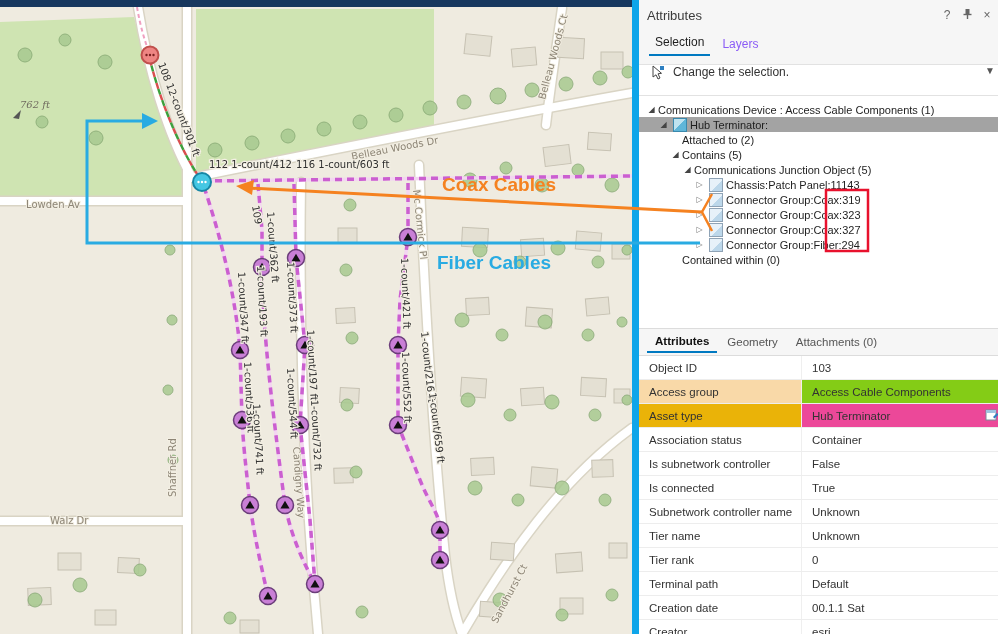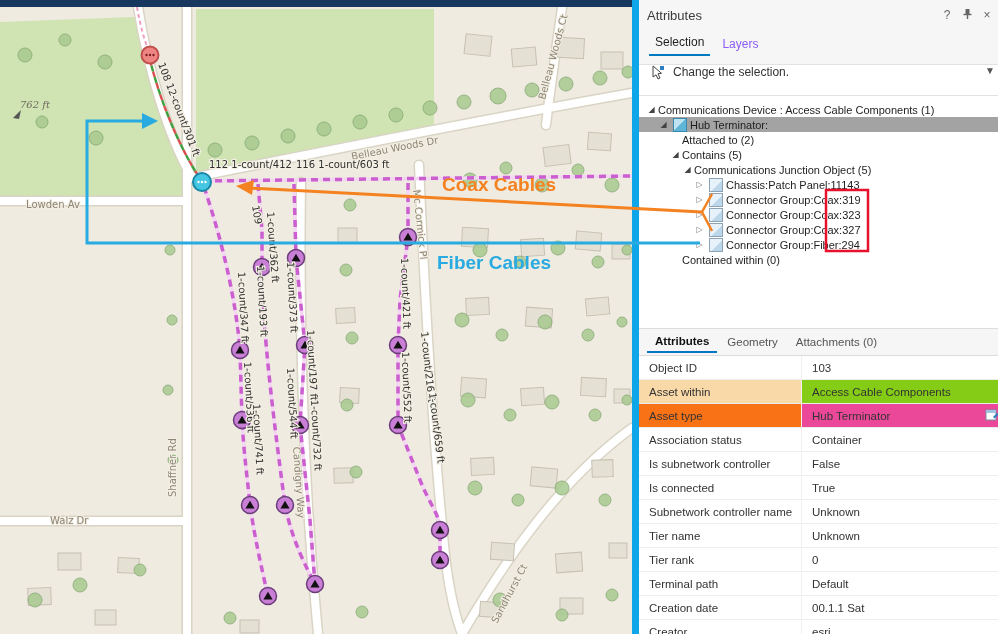--- a/index.html
+++ b/index.html
@@ -50,21 +50,21 @@
          border-top:1px solid #dcdcdc;border-bottom:1px solid #dcdcdc;}
   .btab{font-size:11.5px;color:#555;padding:4px 8px;cursor:pointer;}
   .btab.active{color:#111;font-weight:bold;border-bottom:2px solid #0079c1;}
   .attr-table{background:#fff;font-size:11.5px;}
   .trow{display:flex;height:23px;align-items:stretch;border-bottom:1px solid #ededed;}
   .tfield{width:152px;padding-left:10px;display:flex;align-items:center;color:#333;}
   .tval{flex:1;padding-left:10px;display:flex;align-items:center;color:#333;
         border-left:1px solid #efefef;}
   .trow.orange .tfield{background:#f9d9a8;}
   .trow.orange .tval{background:#84cc16;}
-  .trow.purple .tfield{background:#f97316;}
+  .trow.purple .tfield{background:#eab308;}
   .trow.purple .tval{background:#ec4899;}
   .tval .row-icon{margin-left:auto;margin-right:6px;}
 
   
   .overlay{position:absolute;left:0;top:0;width:998px;height:634px;pointer-events:none;z-index:60;}
   .ann{font-family:"Liberation Sans",sans-serif;font-weight:bold;font-size:19px;}
 </style>
 </head>
 <body>
 
@@ -379,21 +379,21 @@
   </div>
 
   <div class="attr-table">
     <div class="trow">
       <div class="tfield">Object ID</div>
       <div class="tval">
           <span>103</span>
         </div>
     </div>
     <div class="trow orange">
-      <div class="tfield">Asset within</div>
+      <div class="tfield">Access group</div>
       <div class="tval">
           <span>Access Cable Components</span>
         </div>
     </div>
     <div class="trow purple">
       <div class="tfield">Asset type</div>
       <div class="tval">
           <span>Hub Terminator</span>
         <span class="row-icon">
           <svg width="14" height="14" viewBox="0 0 14 14">

